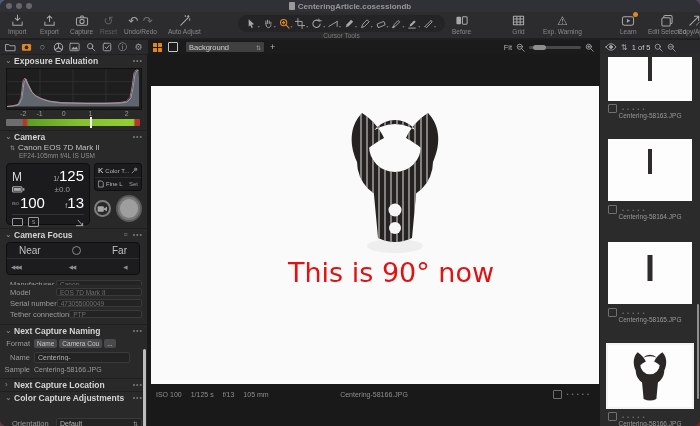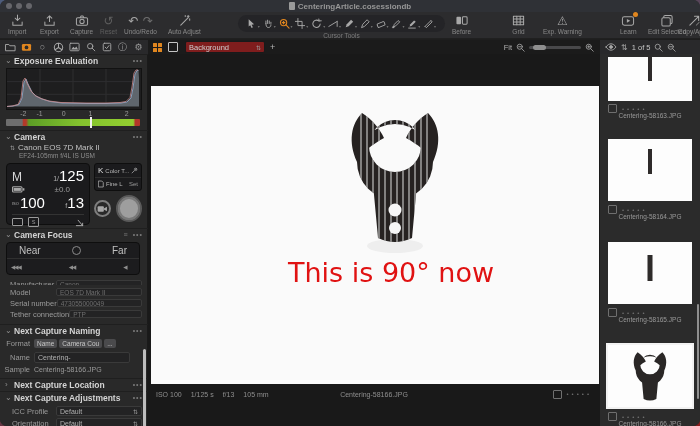--- a/index.html
+++ b/index.html
@@ -23,21 +23,21 @@
   .caret{font-size:4px;color:#6f6f6f;}
   .pill-label{position:absolute;left:238px;top:20px;width:207px;text-align:center;font-size:6.5px;color:#7c7c7c;}
   .learn-wrap{position:relative;}
   .learn-dot{position:absolute;top:-2px;right:-3px;width:5px;height:5px;border-radius:50%;background:#e0861f;}
   
   .subrow{display:flex;height:14px;border-top:1px solid #1e1e1e;}
   .tabstrip{width:148px;background:#29292b;display:flex;align-items:center;gap:5px;padding-left:5px;box-sizing:border-box;}
   .viewbar{width:452px;background:#1b1b1b;position:relative;display:flex;align-items:center;}
   .browhead{width:100px;background:#29292b;display:flex;align-items:center;gap:4px;padding:0 5px;box-sizing:border-box;}
   .tabico{display:flex;align-items:center;justify-content:center;width:11px;height:11px;color:#9a9a9a;font-size:9px;}
-  .sel-box{display:flex;align-items:center;justify-content:space-between;background:#7f1d1d;border:1px solid #19191a;border-radius:2px;height:10px;padding:0 3px;color:#cfcfcf;font-size:7.5px;}
+  .sel-box{display:flex;align-items:center;justify-content:space-between;background:#404040;border:1px solid #19191a;border-radius:2px;height:10px;padding:0 3px;color:#cfcfcf;font-size:7.5px;}
   .stepper{font-size:6px;color:#9a9a9a;margin-left:3px;}
   .grid4{display:grid;grid-template-columns:4px 4px;grid-template-rows:4px 4px;gap:1px;}
   .grid4 i{background:#e0861f;border-radius:0.5px;}
   .sq-outline{width:8px;height:8px;border:1px solid #c4c4c4;border-radius:1px;}
   .fitzone{position:absolute;right:6px;display:flex;align-items:center;gap:4px;}
   .fit-label{font-size:7.5px;color:#b0b0b0;}
   .slider-track{width:52px;height:3px;background:#48484a;border-radius:2px;position:relative;}
   .slider-thumb{position:absolute;left:4px;top:-1px;width:13px;height:5px;background:#8e8e8e;border-radius:3px;}
   .count-label{font-size:7.5px;color:#c6c6c6;white-space:nowrap;}
   
@@ -579,29 +579,22 @@
         <span class="sampleval">Centering-58166.JPG</span>
       </div>
 
       <div class="phdr" style="top:324px">
         <span class="chev">›</span>
         <span class="pt">Next Capture Location</span>
         <span class="dots">•••</span>
       </div>
       <div class="phdr" style="top:337px">
         <span class="chev">⌄</span>
-        <span class="pt">Next Capture Adjustments</span>
+        <span class="pt">Color Capture Adjustments</span>
         <span class="dots">•••</span>
-      </div>
-      <div class="adjrow" style="top:352px">
-        <span class="adjlabel">ICC Profile</span>
-        <span class="adjsel">
-          <span>Default</span>
-            <span class="stepper">⇅</span>
-        </span>
       </div>
       <div class="adjrow" style="top:364px">
         <span class="adjlabel">Orientation</span>
         <span class="adjsel">
           <span>Default</span>
             <span class="stepper">⇅</span>
         </span>
       </div>
       <div class="lscroll"></div>
     </div>

